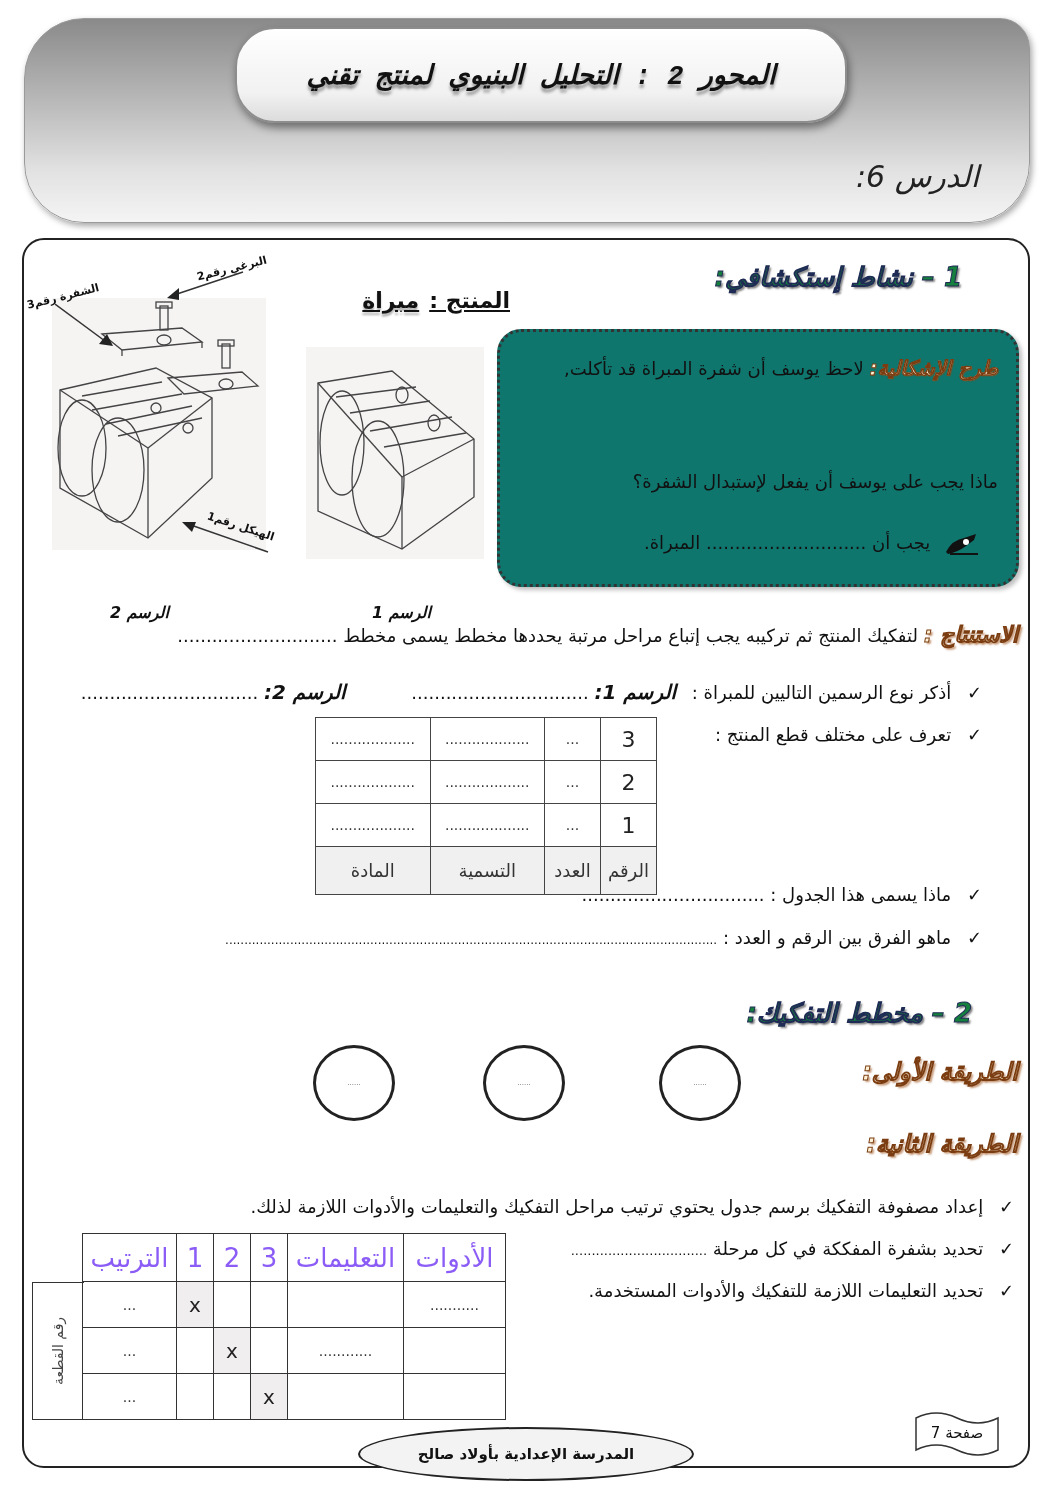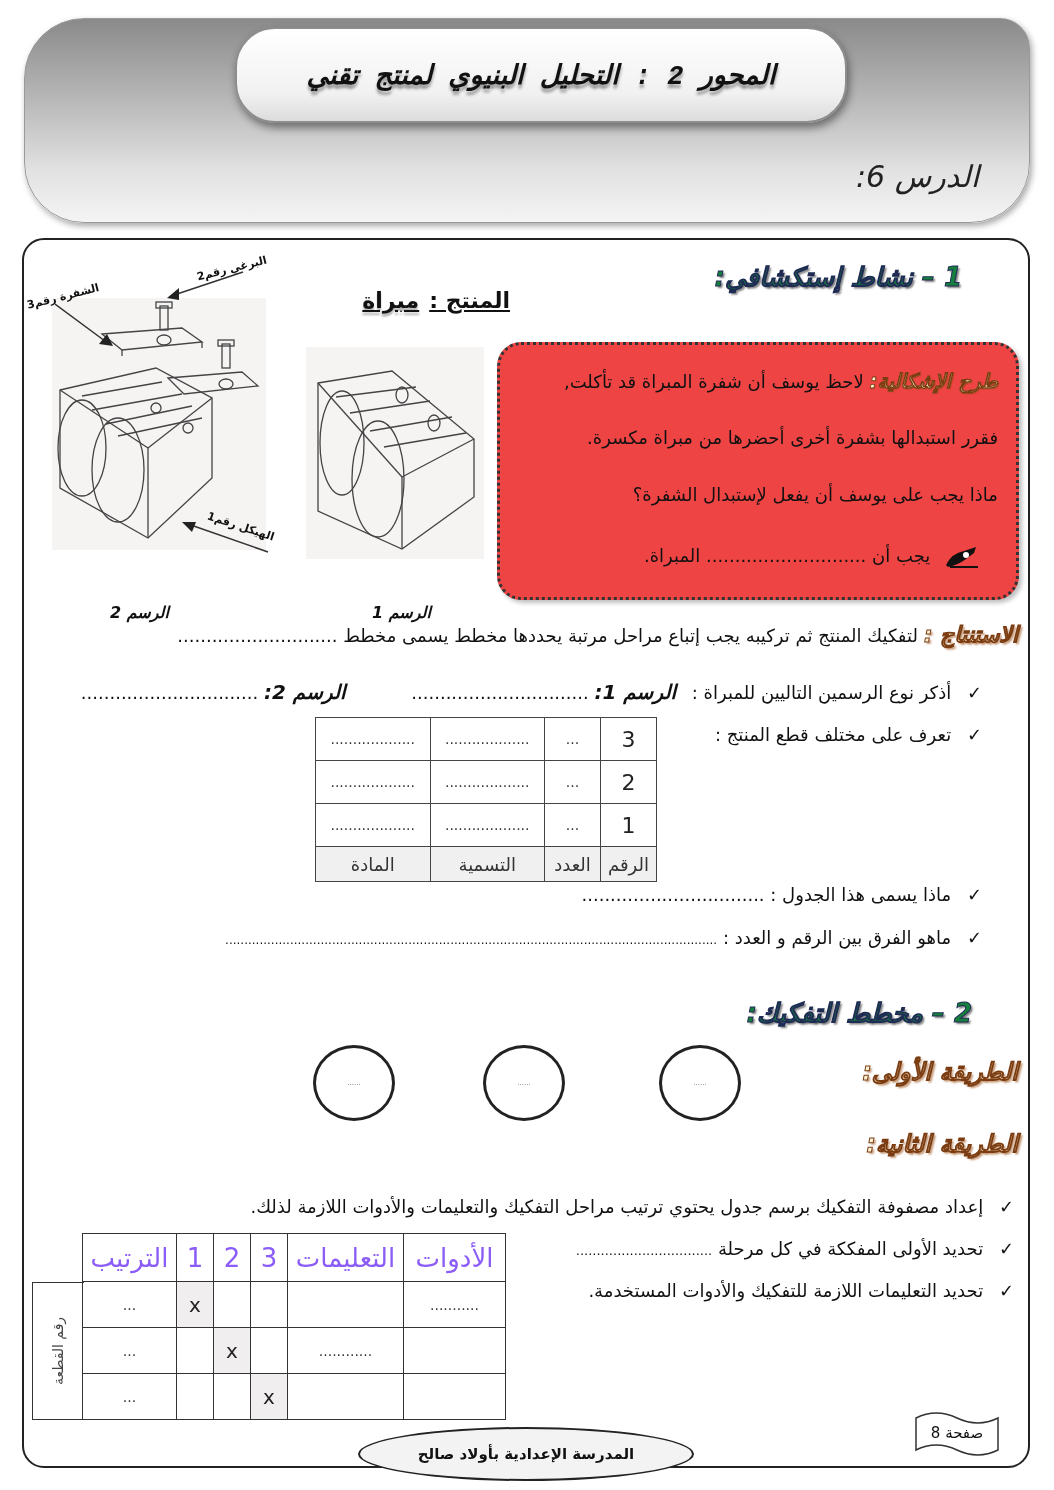--- a/index.html
+++ b/index.html
@@ -63,23 +63,23 @@
   }
   .product-line .lbl { text-decoration: underline; }
   .product-line .val { text-decoration: underline; text-shadow: 0 3px 2px rgba(0,0,0,0.3); }
 
   
   .drawing { position: absolute; background: #f6f3f3; }
   .caption { position: absolute; font-style: italic; font-weight: bold; font-size: 16px; margin-top: 40px; }
 
   
   .problem-box {
-    position: absolute; left: 497px; top: 342px; width: 522px; height: 258px;
+    position: absolute; left: 497px; top: 329px; width: 522px; height: 258px;
     border: 3px dotted #333; border-radius: 24px;
-    background: #ef4444;
+    background: #0f766e;
     box-shadow: 3px 3px 4px rgba(0,0,0,0.25);
   }
   .pline { position: absolute; right: 18px; font-size: 18px; white-space: nowrap; }
   .pline .hl {
     font-weight: bold; font-style: italic; color: #fff2d6; -webkit-text-stroke: 0.8px #7a3c10;
     text-shadow: 1px 1px 1px rgba(150,70,10,0.6); font-size: 20px;
   }
   .pen-icon { display: inline-block; width: 36px; height: 24px; vertical-align: middle; margin-left: 8px; }
 
   .text-line { position: absolute; font-size: 18px; white-space: nowrap; }
@@ -87,21 +87,21 @@
   .italic-bold { font-weight: bold; font-style: italic; font-size: 20px; }
 
   
   table { border-collapse: collapse; }
   .parts-table { position: absolute; left: 315px; top: 717px; width: 342px; }
   .parts-table td {
     border: 1.5px solid #444; height: 43px; text-align: center; font-size: 14px; color: #333;
   }
   .parts-table td.num { font-size: 22px; color: #222; width: 56px; }
   .parts-table td.cnt { width: 56px; }
-  .parts-table tr.head td { background: #f1f0f0; font-size: 18px; height: 35px; }
+  .parts-table tr.head td { background: #f1f0f0; font-size: 18px; height: 48px; }
 
   
   .circle {
     position: absolute; width: 82px; height: 76px; border: 3px solid #222; border-radius: 50%;
     display: flex; align-items: center; justify-content: center; font-size: 7px; color: #555;
   }
 
   
   .matrix { position: absolute; left: 82px; top: 1233px; }
   .matrix td { border: 1.5px solid #333; text-align: center; height: 46px; font-size: 14px; color: #333; }
@@ -222,21 +222,20 @@
     </g>
   </svg>
 </div>
 <div class="caption" style="left:372px; top:563px;">الرسم 1</div>
 
 <div class="problem-box">
   <div class="pline" style="top:24px;">
     <span class="hl">طرح الإشكالية:</span>
     <span>لاحظ يوسف أن شفرة المبراة قد تأكلت,</span>
   </div>
-  <div class="pline" style="top:82px;">فقرر استبدالها بشفرة أخرى أحضرها من مبراة مكسرة.</div>
   <div class="pline" style="top:139px;">ماذا يجب على يوسف أن يفعل لإستبدال الشفرة؟</div>
   <div class="pline" style="top:200px; right:36px;">
     <svg class="pen-icon" viewBox="0 0 36 24">
       <path d="M2,20 Q8,8 20,6 L32,2 L30,8 L22,14 Q14,20 4,22 Z" fill="#111"></path>
       <path d="M6,22 L34,22" stroke="#111" stroke-width="2"></path>
       <circle cx="22" cy="10" r="3" fill="#fff"></circle>
     </svg>
     <span>يجب أن</span>
     <span>............................</span>
     <span>المبراة.</span>
@@ -311,21 +310,21 @@
 <div class="circle" style="left:313px; top:1045px;">......</div>
 <div class="circle" style="left:483px; top:1045px;">......</div>
 <div class="circle" style="left:659px; top:1045px;">......</div>
 
 <div class="text-line" style="right:40px; top:1196px;">
   <span class="check">✓</span>
   <span>إعداد مصفوفة التفكيك برسم جدول يحتوي ترتيب مراحل التفكيك والتعليمات والأدوات اللازمة لذلك.</span>
 </div>
 <div class="text-line" style="right:40px; top:1238px;">
   <span class="check">✓</span>
-  <span>تحديد الأولى المفككة في كل مرحلة</span>
+  <span>تحديد بشفرة المفككة في كل مرحلة</span>
   <span style="font-size:13px;">.................................</span>
 </div>
 <div class="text-line" style="right:40px; top:1280px;">
   <span class="check">✓</span>
   <span>تحديد التعليمات اللازمة للتفكيك والأدوات المستخدمة.</span>
 </div>
 
 <div class="side-label">
   <span>رقم القطعة</span>
 </div>
@@ -366,14 +365,14 @@
   </tbody>
 </table>
 
 <div class="school-pill">
   <span>المدرسة الإعدادية بأولاد صالح</span>
 </div>
 <div class="page-badge">
   <svg width="86" height="48" viewBox="0 0 86 48">
     <path d="M2,8 Q22,-2 43,8 T84,8 L84,40 Q64,50 43,40 T2,40 Z" fill="#fff" stroke="#333" stroke-width="1.5"></path>
   </svg>
-  <span>صفحة 8</span>
+  <span>صفحة 7</span>
 </div>
 
 </body></html>

